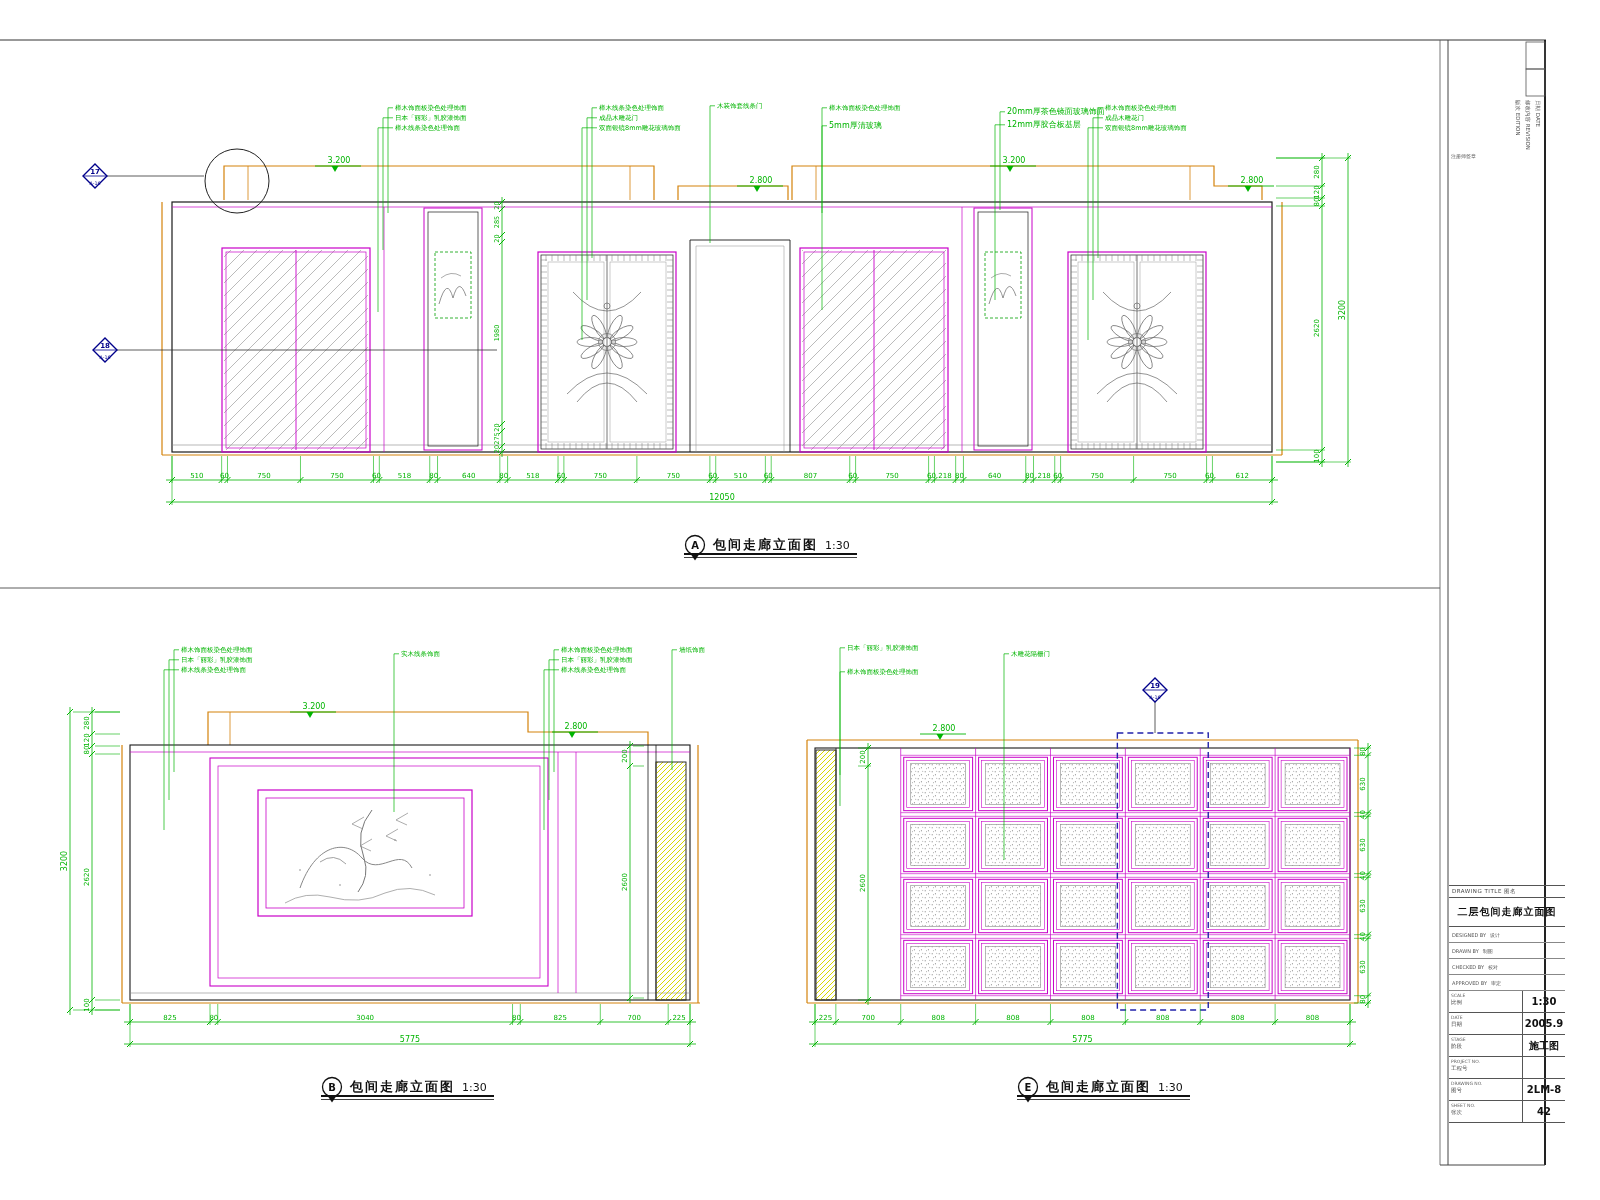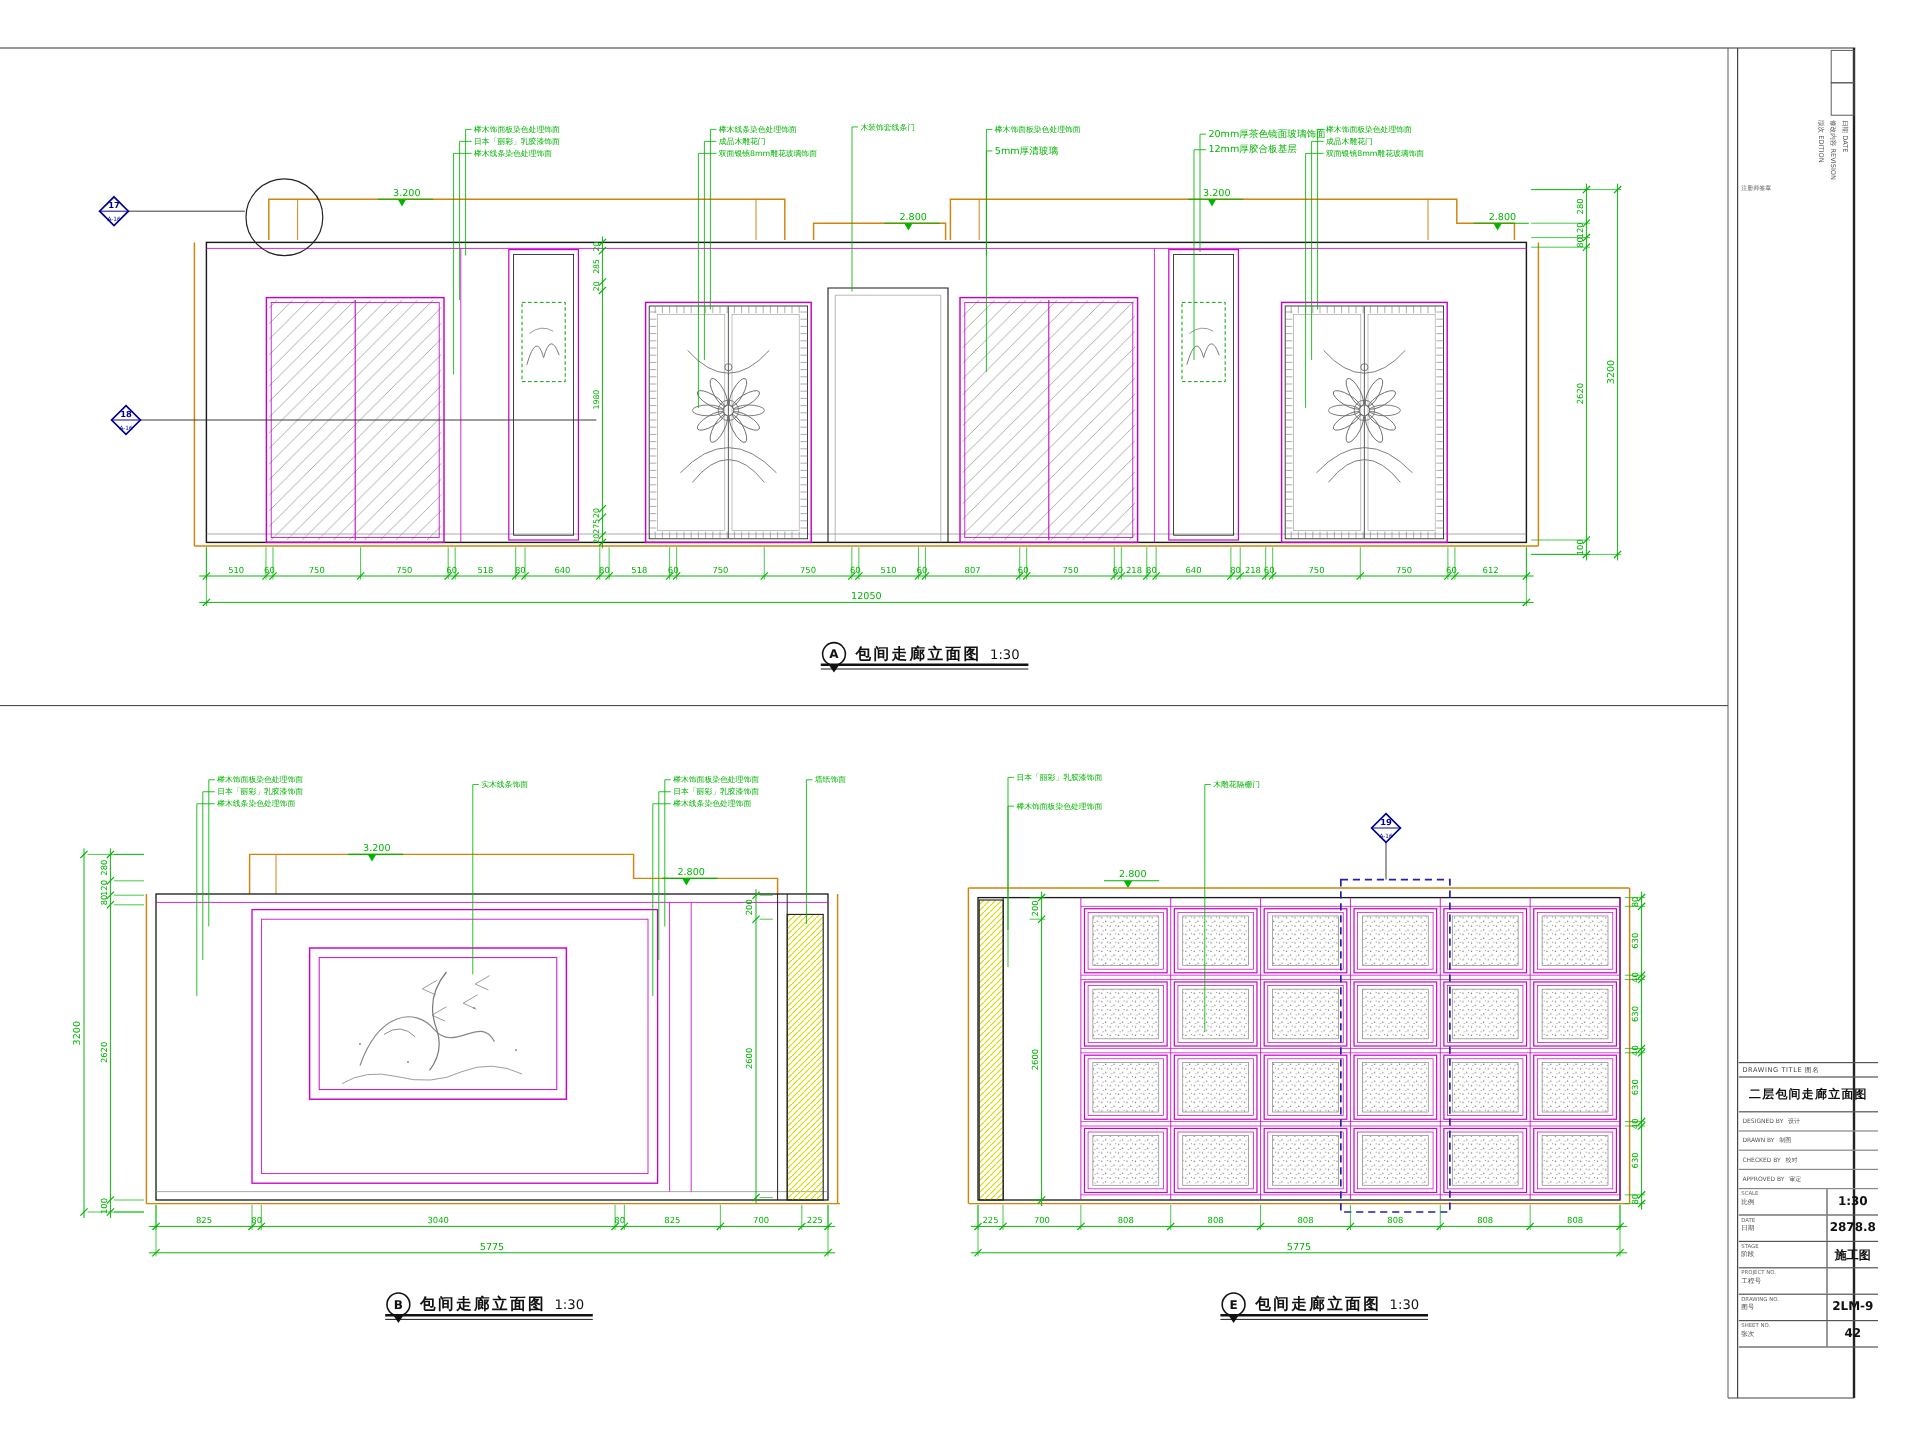--- a/index.html
+++ b/index.html
@@ -1055,42 +1055,42 @@
               <div>SCALE</div>
               <div class="cn">比例</div>
             </div>
             <div class="val">1:30</div>
           </div>
           <div class="tb-irow">
             <div class="lbl">
               <div>DATE</div>
               <div class="cn">日期</div>
             </div>
-            <div class="val">2878.8</div>
+            <div class="val">2005.9</div>
           </div>
           <div class="tb-irow">
             <div class="lbl">
               <div>STAGE</div>
               <div class="cn">阶段</div>
             </div>
             <div class="val">施工图</div>
           </div>
           <div class="tb-irow">
             <div class="lbl">
               <div>PROJECT NO.</div>
               <div class="cn">工程号</div>
             </div>
             <div class="val"></div>
           </div>
           <div class="tb-irow">
             <div class="lbl">
               <div>DRAWING NO.</div>
               <div class="cn">图号</div>
             </div>
-            <div class="val">2LM-9</div>
+            <div class="val">2LM-8</div>
           </div>
           <div class="tb-irow">
             <div class="lbl">
               <div>SHEET NO.</div>
               <div class="cn">张次</div>
             </div>
             <div class="val">42</div>
           </div>
         </div>
     </div>

